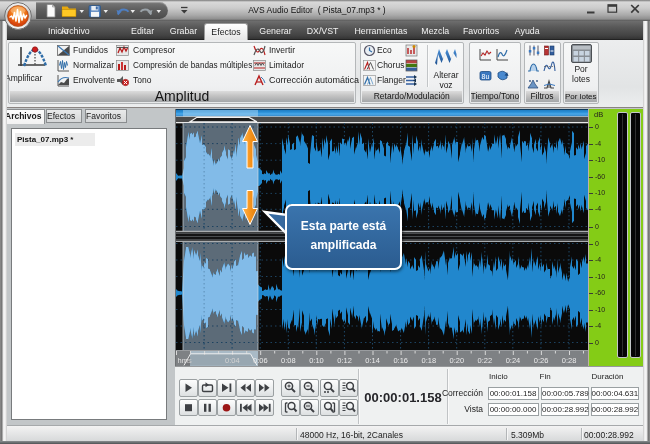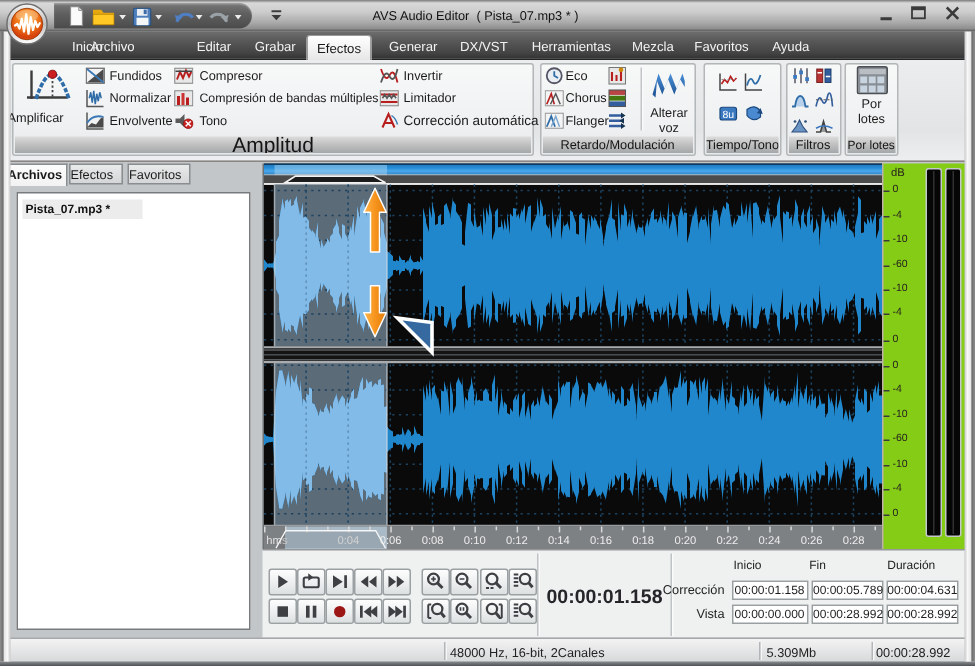--- a/index.html
+++ b/index.html
@@ -500,20 +500,23 @@
       <div class="meter" style="left:41.5px">
         <div style="position:absolute;left:4px;top:1px;width:1px;height:242px;background:#303030"></div>
       </div>
     </div>
 <div class="abs" style="left:175px;top:109px;width:1px;height:257px;background:#6e7173"></div>
 <div class="abs" style="left:588px;top:109px;width:1px;height:257px;background:#beb2a6"></div>
 
 <svg class="abs" style="left:255px;top:200px" width="45" height="40" viewBox="0 0 45 40">
 <polygon points="10,12 33,15 33,35" fill="#36699f" stroke="#fff" stroke-width="2.4"></polygon>
 </svg>
+<div id="callout">
+      <div class="t">Esta parte está<br>amplificada</div>
+    </div>
 <div id="bbar">
       <div class="btn" style="left:4px;top:12px"><svg width="17" height="15.5" viewBox="0 0 17 15.5">
           <path d="M5.5,3.5 L12,7.75 L5.5,12 Z" fill="#3e4044"></path>
         </svg></div>
       <div class="btn" style="left:23px;top:12px"><svg width="17" height="15.5" viewBox="0 0 17 15.5">
           <rect x="3.5" y="5" width="10" height="6.5" rx="1.2" fill="none" stroke="#3e4044" stroke-width="1.4"></rect>
           <path d="M6.5,2.2 L10,5 L6.5,7.2 Z" fill="#3e4044"></path>
         </svg></div>
       <div class="btn" style="left:42px;top:12px"><svg width="17" height="15.5" viewBox="0 0 17 15.5">
           <path d="M4,3.5 L10.5,7.75 L4,12 Z" fill="#3e4044"></path>

